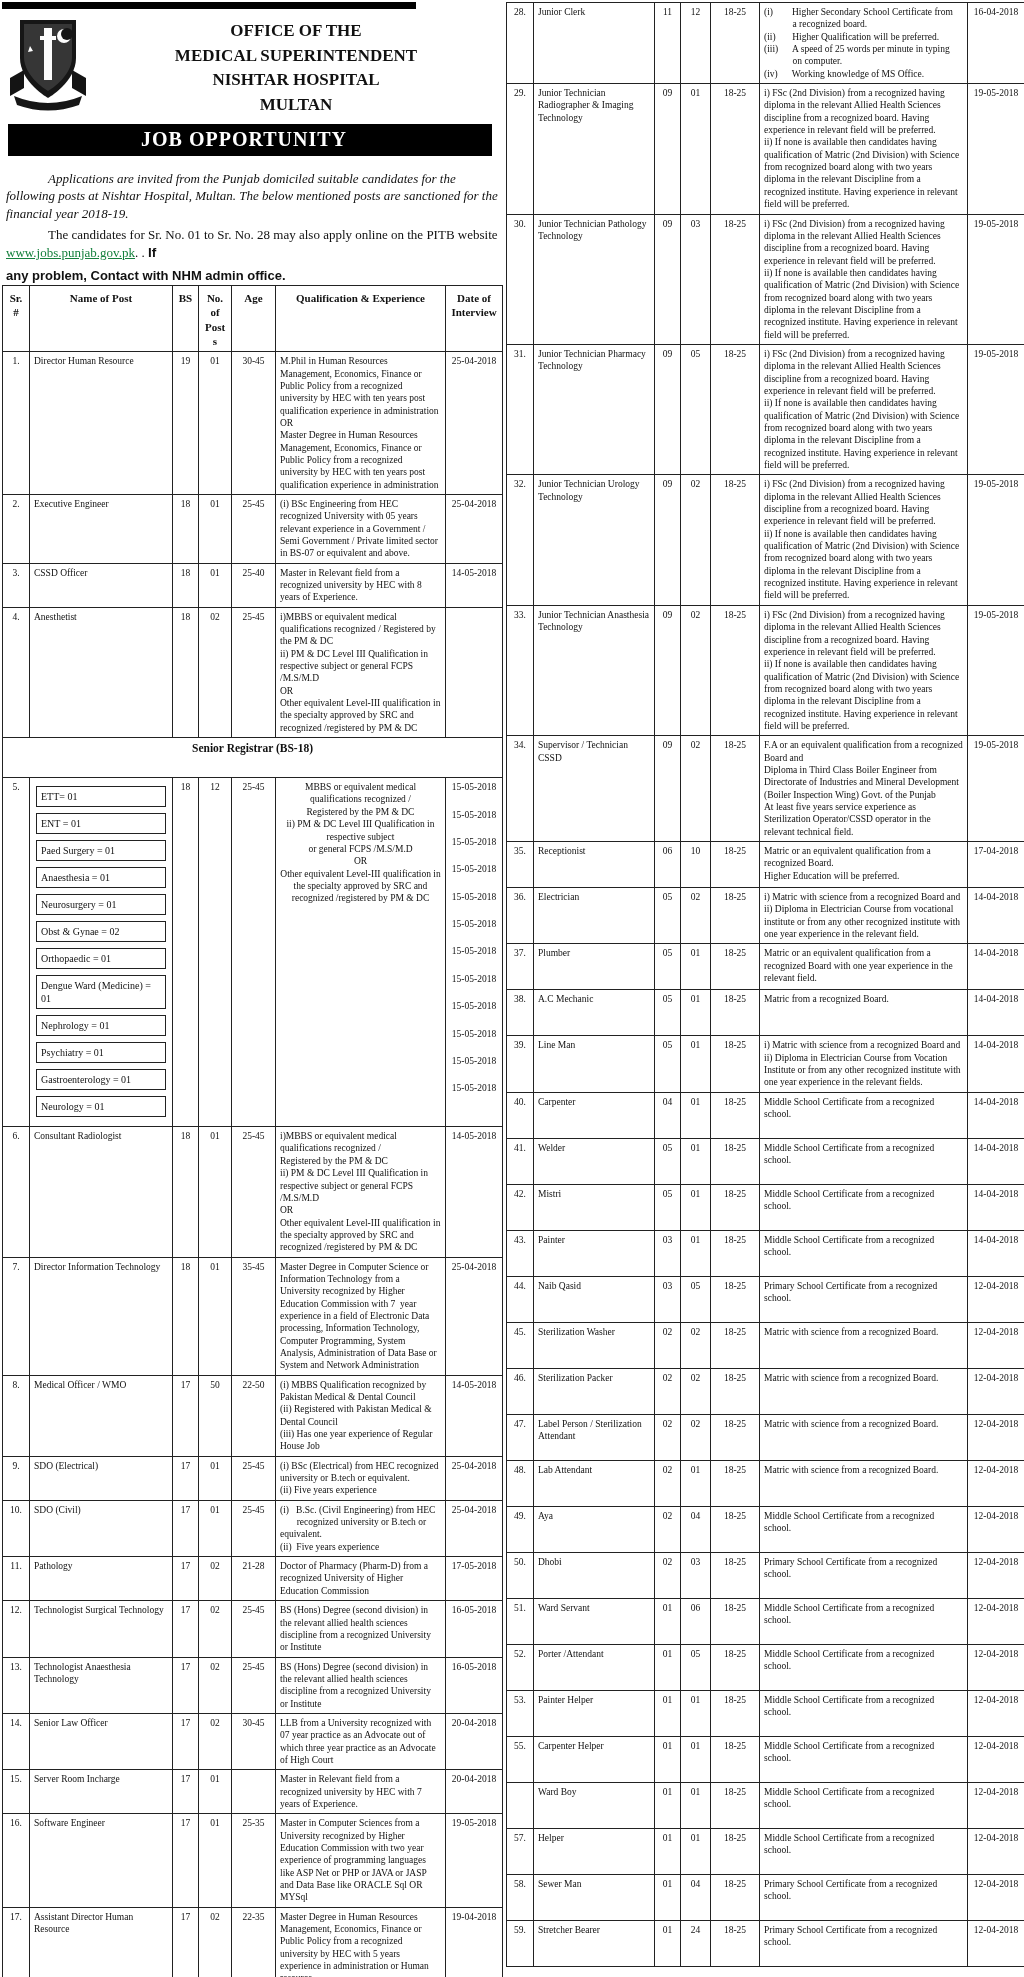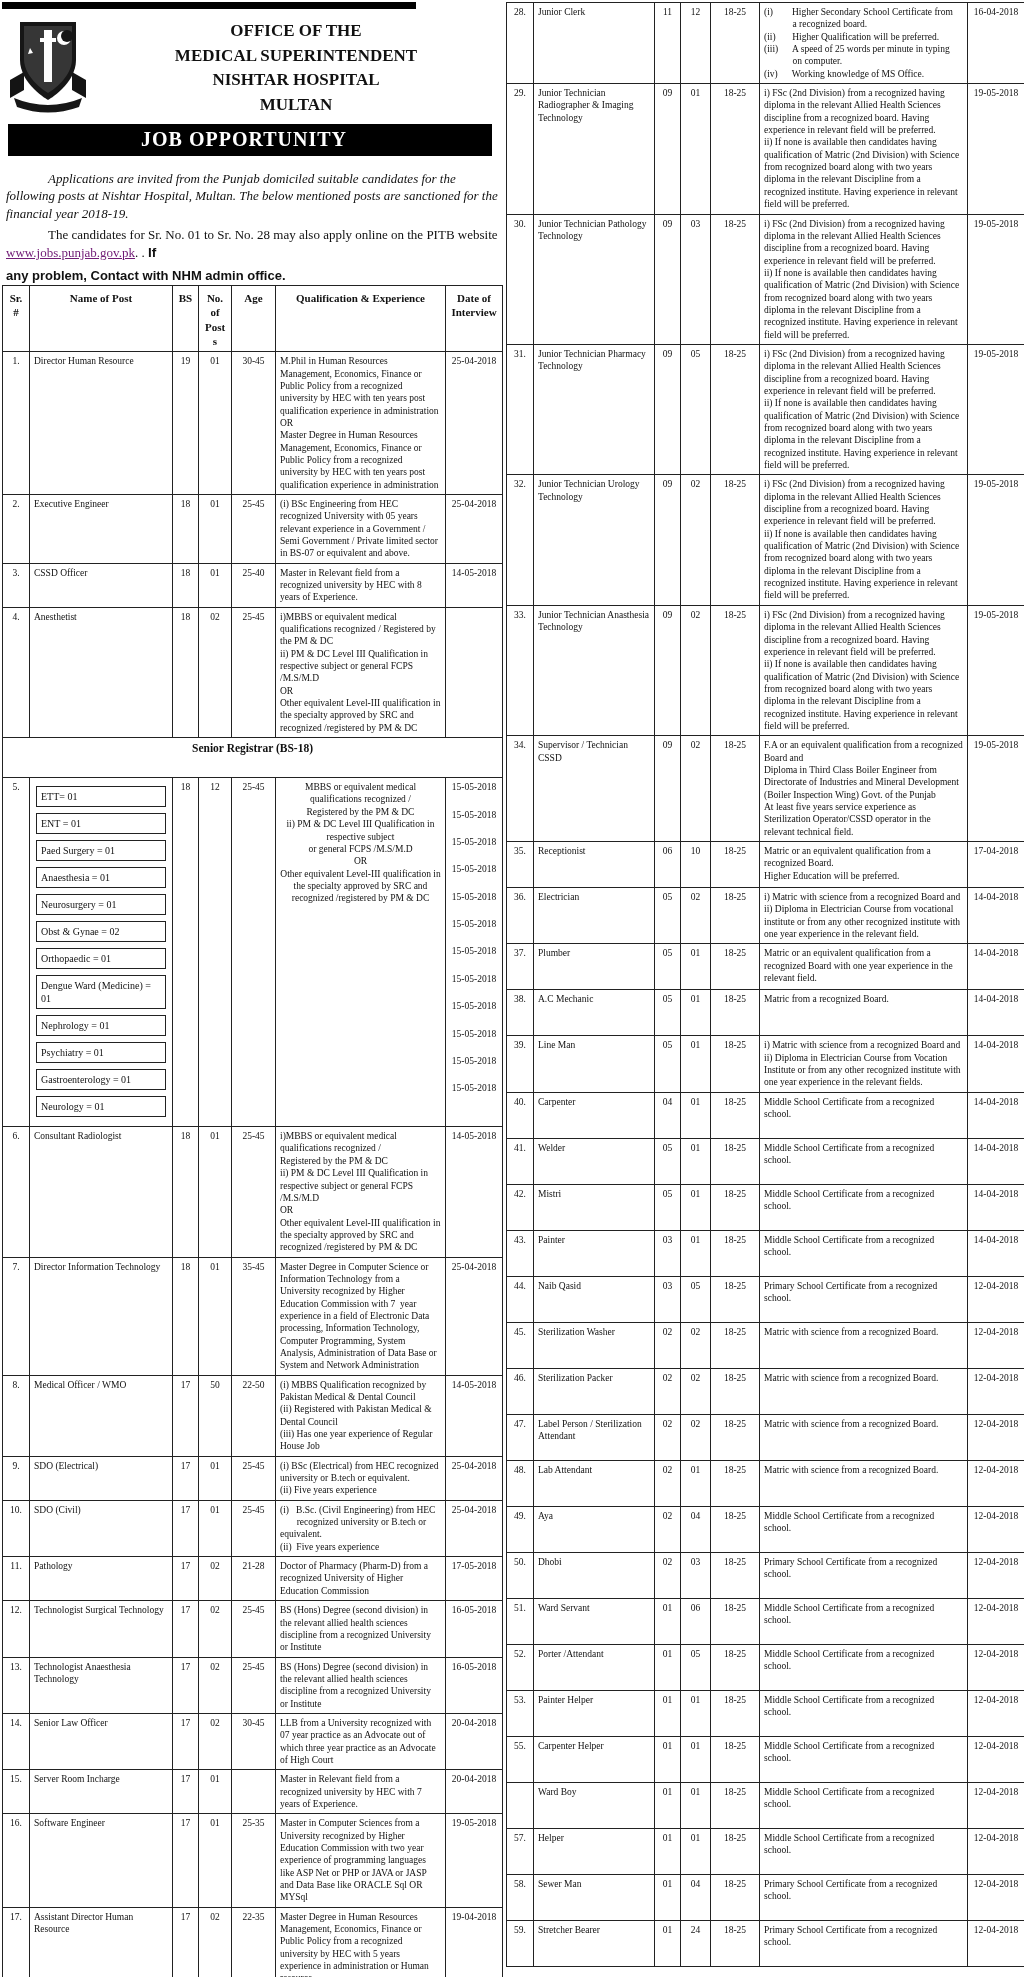--- a/index.html
+++ b/index.html
@@ -4,28 +4,28 @@
 <style>
   * { box-sizing: border-box; }
   html,body { margin:0; padding:0; background:#fff; }
   body { width:1024px; font-family:"Liberation Serif", serif; color:#111; }
   .doc { width:1024px; padding:2px 2px 0 2px; }
   .columns { display:flex; align-items:flex-start; gap:4px; }
   .col-left { width:500px; flex:0 0 500px; }
   .col-right { width:518px; flex:0 0 518px; }
 
   .topbar { height:7px; background:#000; margin:0 86px 2px 0; }
-  .masthead { display:flex; align-items:flex-end; padding:2px 4px; }
+  .masthead { display:flex; align-items:center; padding:2px 4px; }
   .crest { width:88px; flex:0 0 88px; padding-top:2px; }
   .office { flex:1; text-align:center; font-weight:bold; font-size:17px; line-height:1.45; padding-top:6px; }
   .banner { background:#000; color:#fff; text-align:center; font-weight:bold; font-size:20px; letter-spacing:1px; padding:4px 12px 5px 0; margin:4px 10px 8px 6px; }
 
   .intro { font-size:13px; line-height:1.35; margin:14px 4px 0 4px; text-indent:42px;font-style:italic; }
   .intro2 { font-size:13px; line-height:1.35; margin:4px 4px 6px 4px; text-indent:42px; }
-  .link { text-decoration:underline; color:#701a75; cursor:pointer; }
+  .link { text-decoration:underline; color:#15803d; cursor:pointer; }
   .bold-sans { font-family:"Liberation Sans", sans-serif; font-weight:bold; font-size:13.5px; }
   .bold-sans-line { font-family:"Liberation Sans", sans-serif; font-weight:bold; font-size:13px; margin:0 4px 2px 4px; }
 
   table.t { border-collapse:collapse; width:100%; table-layout:fixed; }
   table.t th, table.t td { border:1.4px solid #222; vertical-align:top; padding:3px 4px; font-size:9.5px; line-height:1.3; word-wrap:break-word; }
   table.t th { font-size:11px; font-weight:bold; text-align:center; white-space:pre-line; vertical-align:top; padding-top:5px; }
   td.c { text-align:center; }
   td.namec { font-size:10.5px; }
   td.qual { white-space:pre-wrap; }
   td.qual.center { text-align:center; }

